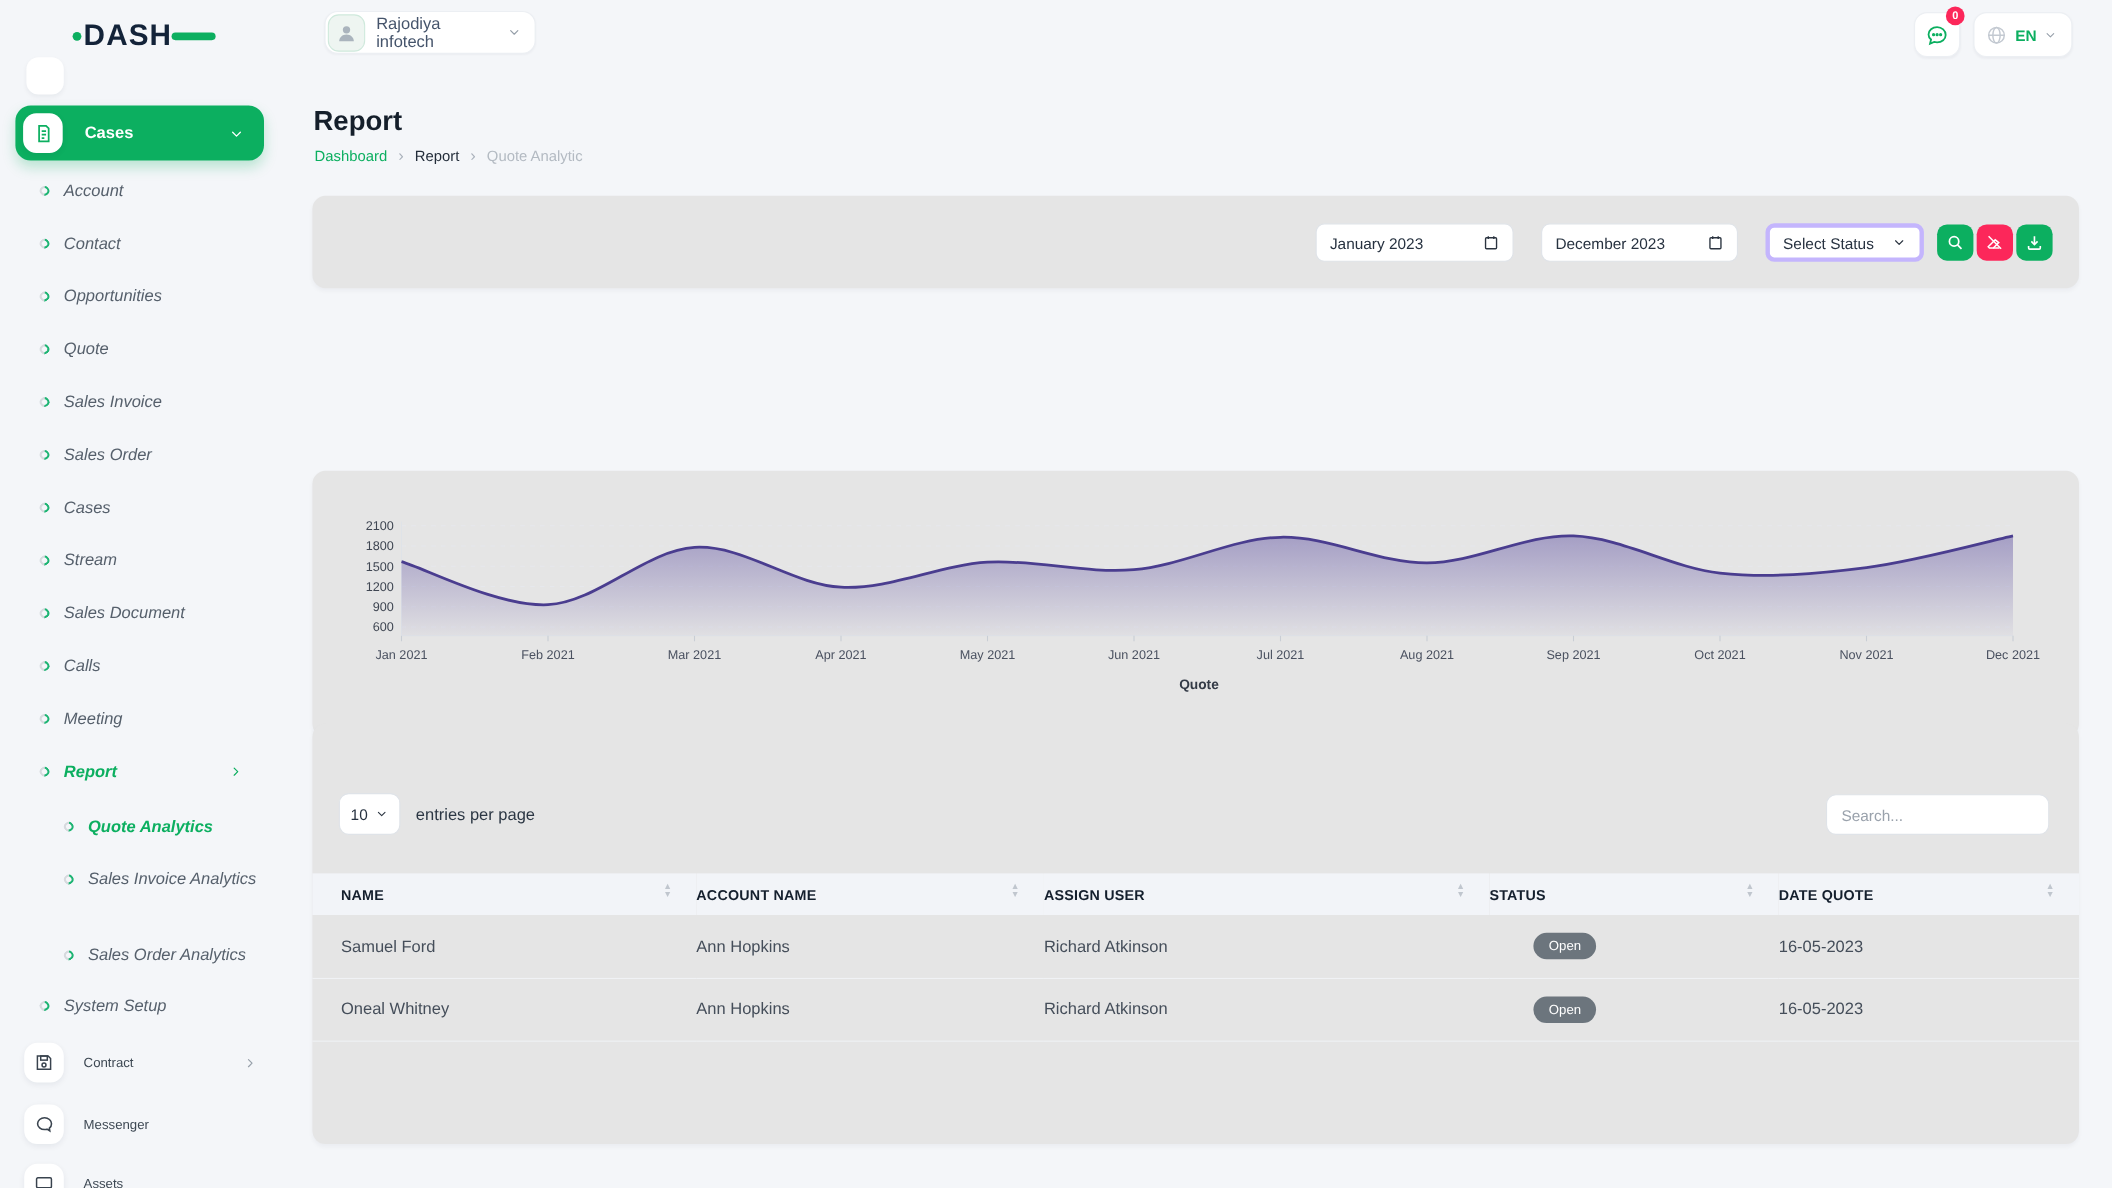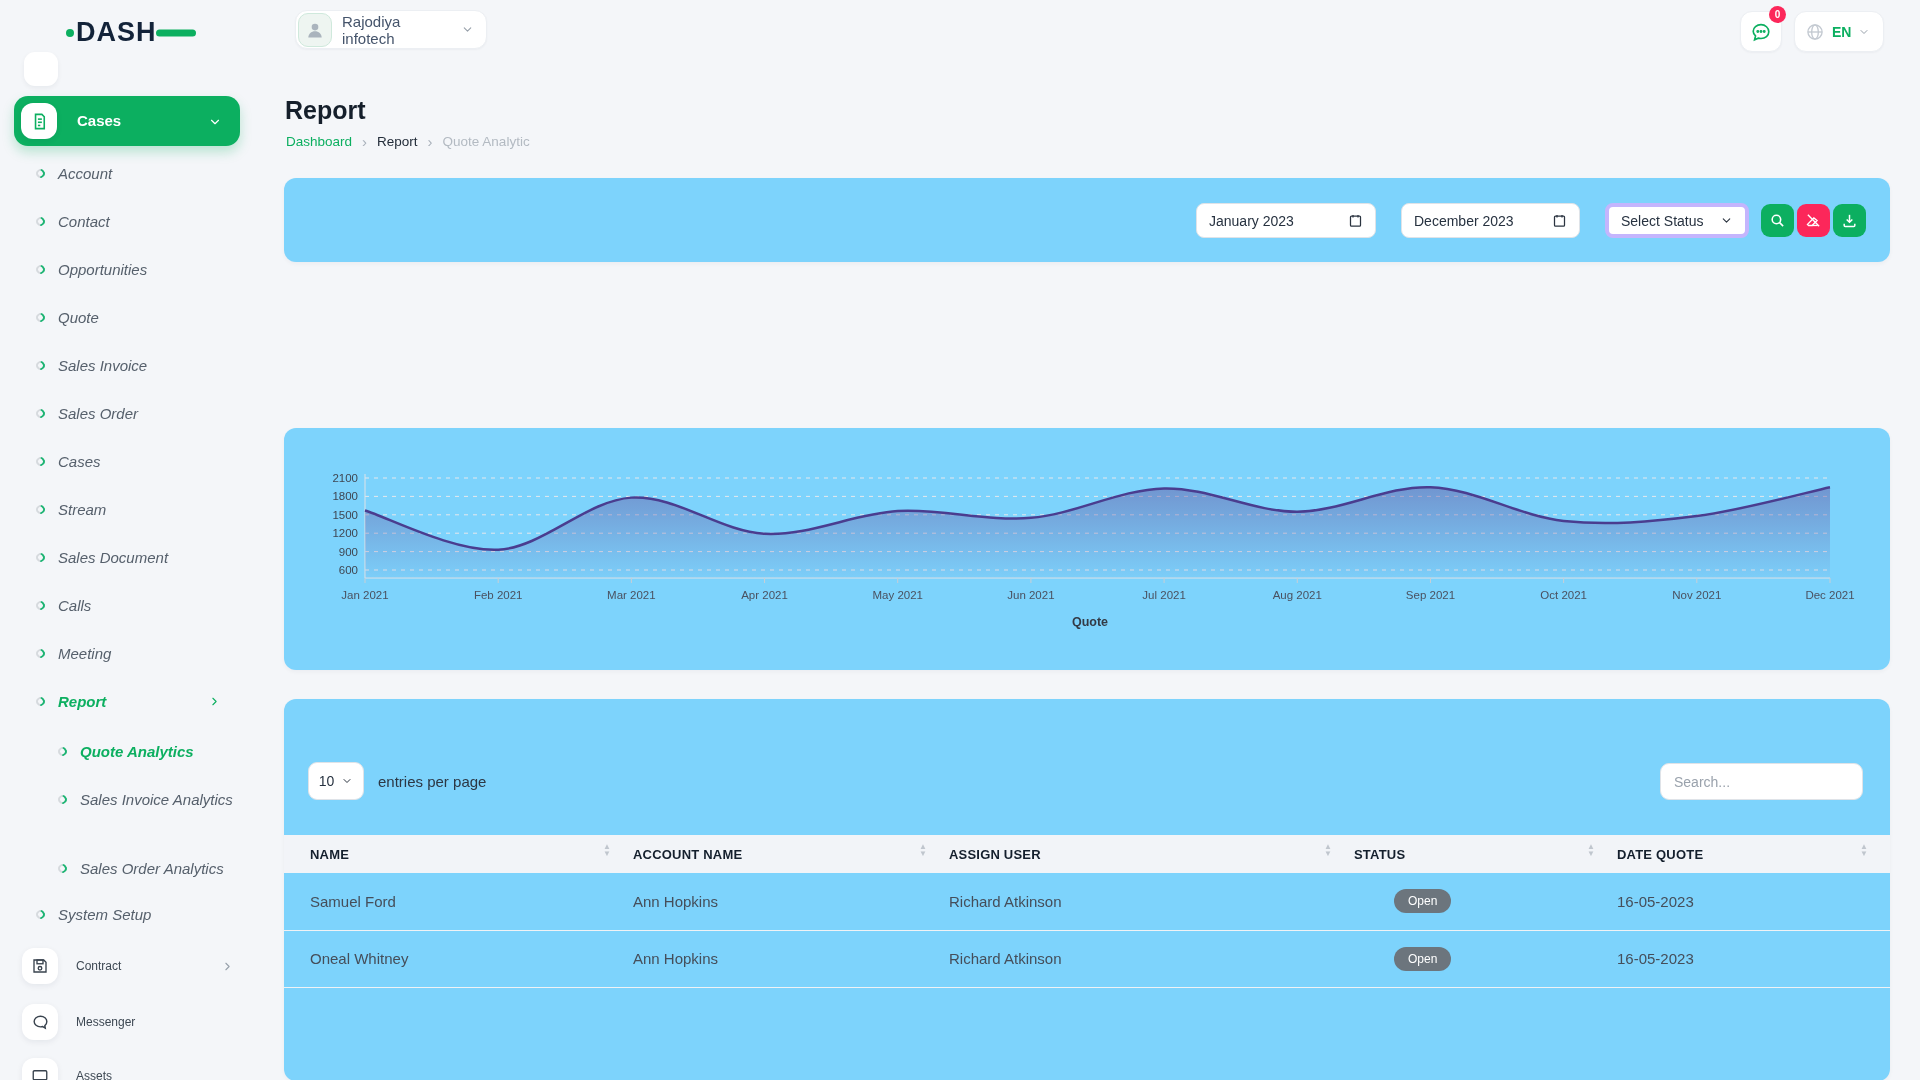--- a/index.html
+++ b/index.html
@@ -44,26 +44,26 @@
   .chev-right { margin-left:auto; }
 
   
   #page-title { position:absolute; left:285px; top:96px; font-size:25px; font-weight:bold; color:#151f2b; }
   #breadcrumb { position:absolute; left:286px; top:133px; font-size:13.5px; display:flex; gap:10px; align-items:center; }
   #breadcrumb .sep { color:#a9b1bb; font-size:15px; }
   .bc-link { color:#0CAF60; cursor:pointer; }
   .bc-strong { color:#232d3a; cursor:pointer; }
   .bc-muted { color:#b3bac2; }
 
-  .card { position:absolute; left:284px; width:1606px; background:#7dd3fc; border-radius:12px;
+  .card { position:absolute; left:284px; width:1606px; background:#e5e5e5; border-radius:12px;
           box-shadow:0 2px 4px rgba(20,30,50,.04); }
   #filter-card { top:178px; height:84px; }
   #summary-card { top:296px; height:102px; }
   #chart-card { top:428px; height:242px; }
-  #table-card { top:699px; height:382px; }
+  #table-card { top:658px; height:382px; }
 
   .month-input { position:absolute; top:25px; height:35px; background:#fff; border:1px solid #dfe3e8;
                  border-radius:8px; display:flex; align-items:center; justify-content:space-between;
                  padding:0 12px; font-size:14px; color:#273240; cursor:pointer; }
   #date-from { left:912px; width:180px; }
   #date-to { left:1117px; width:179px; }
   #status-select { position:absolute; left:1321px; top:25px; width:144px; height:35px; border:4px solid #c4b5fd;
                    border-radius:8px; display:flex; align-items:center; justify-content:space-between;
                    padding:0 12px; font-size:14px; color:#273240; cursor:pointer; background:#fff; }
   .icon-btn { position:absolute; top:26px; width:33px; height:33px; border-radius:9px; border:none;

